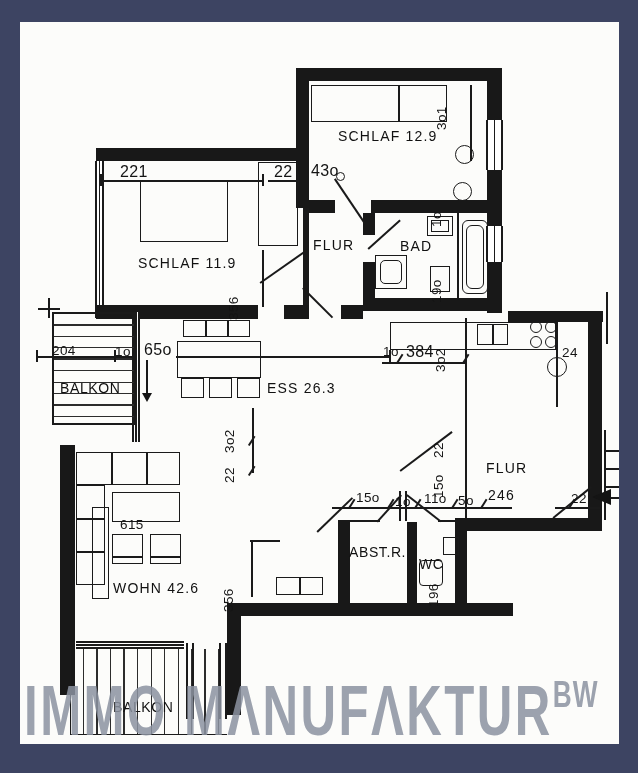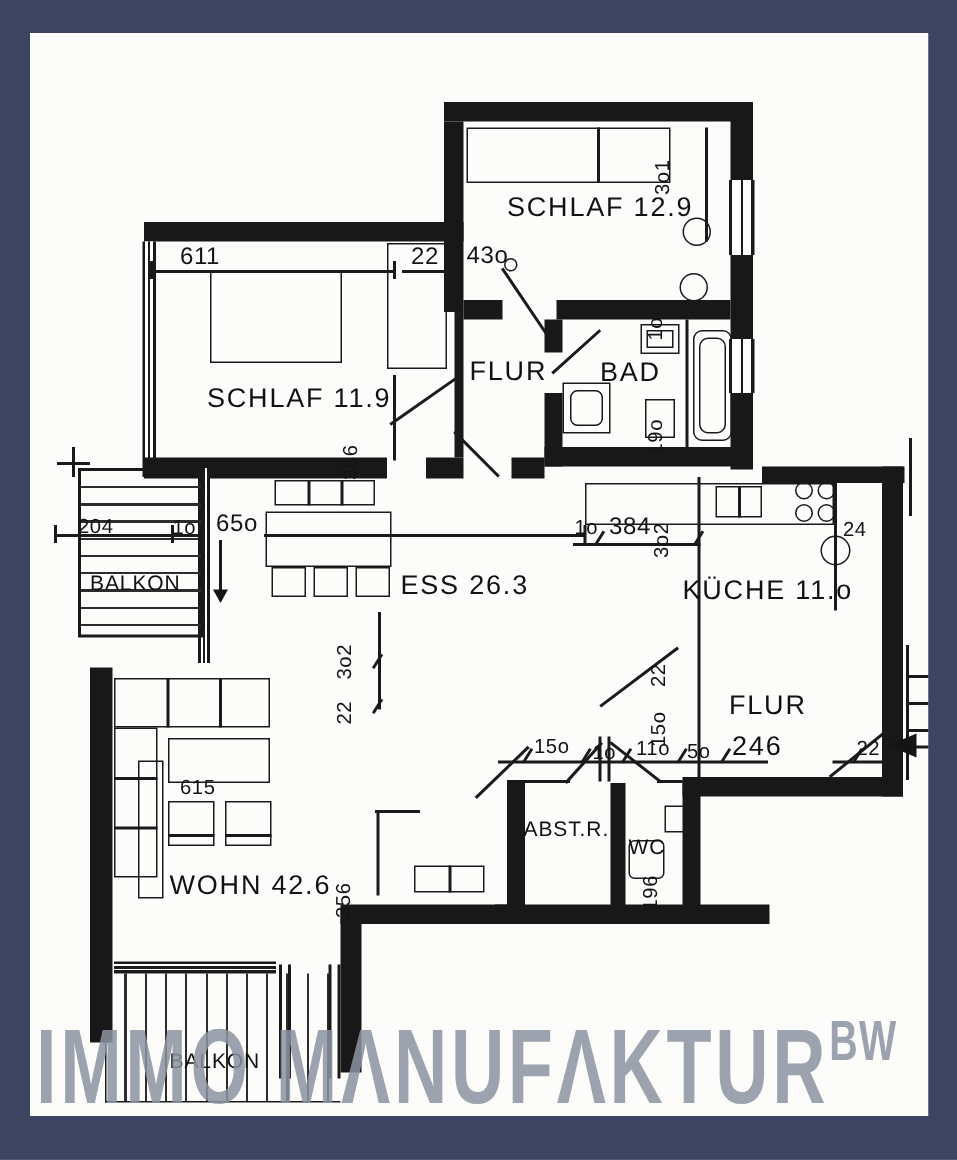--- a/index.html
+++ b/index.html
@@ -7,21 +7,21 @@
          font-family:"Liberation Sans",sans-serif;background:#3d4462;}
   .paper{position:absolute;left:20px;top:22px;width:599px;height:722px;background:#fcfcfa;}
   .plan{position:absolute;left:0;top:0;width:638px;height:773px;}
   .w{position:absolute;background:#181818;}
   .ln{position:absolute;background:#1a1a1a;}
   .rect{position:absolute;border:1.5px solid #1a1a1a;box-sizing:border-box;}
   .circ{position:absolute;border:1.5px solid #1a1a1a;border-radius:50%;box-sizing:border-box;}
   .diag{position:absolute;height:1.5px;background:#1a1a1a;transform-origin:0 50%;}
   .dim{position:absolute;font-size:13.5px;color:#141414;white-space:nowrap;letter-spacing:.4px;}
   .dim.big{font-size:16px;}
-  .room{position:absolute;font-size:18px;color:#111;white-space:nowrap;letter-spacing:1.2px;}
+  .room{position:absolute;font-size:14px;color:#111;white-space:nowrap;letter-spacing:1.2px;}
   .room.sm{font-size:14px;letter-spacing:.6px;}
   .rot{transform:rotate(-90deg);transform-origin:0 100%;}
   .tick{position:absolute;width:11px;height:1.5px;background:#1a1a1a;transform:rotate(-58deg);}
   .win-v{position:absolute;background:
      linear-gradient(90deg,#1a1a1a 0 2px,#fff 2px calc(50% - .7px),#1a1a1a calc(50% - .7px) calc(50% + .7px),
      #fff calc(50% + .7px) calc(100% - 2px),#1a1a1a calc(100% - 2px));}
   .win-h{position:absolute;background:
      linear-gradient(180deg,#1a1a1a 0 2px,#fff 2px calc(50% - .7px),#1a1a1a calc(50% - .7px) calc(50% + .7px),
      #fff calc(50% + .7px) calc(100% - 2px),#1a1a1a calc(100% - 2px));}
   .balc-l{position:absolute;border:2px solid #1a1a1a;box-sizing:border-box;
@@ -185,29 +185,28 @@
     <div class="rect" style="left:419px;top:560px;width:24px;height:26px;border-radius:4px"></div>
 
     <div class="arrow-left" style="left:592px;top:489px"></div>
 
     <span class="room" style="left:338px;top:128px">SCHLAF 12.9</span>
     <span class="room" style="left:138px;top:255px">SCHLAF 11.9</span>
     <span class="room" style="left:313px;top:237px">FLUR</span>
     <span class="room" style="left:400px;top:238px">BAD</span>
     <span class="room sm" style="left:60px;top:380px">BALKON</span>
     <span class="room" style="left:267px;top:380px">ESS 26.3</span>
-    <span class="room" style="left:455px;top:383px">KÜCHE 11.o</span>
     <span class="room" style="left:486px;top:460px">FLUR</span>
     <span class="room" style="left:488px;top:487px">246</span>
     <span class="room sm" style="left:349px;top:544px">ABST.R.</span>
     <span class="room sm" style="left:419px;top:556px">WC</span>
     <span class="room" style="left:113px;top:580px">WOHN 42.6</span>
     <span class="room sm" style="left:113px;top:699px">BALKON</span>
 
-    <span class="dim big" style="left:120px;top:163px">611</span>
+    <span class="dim big" style="left:120px;top:163px">221</span>
     <span class="dim big" style="left:274px;top:163px">22</span>
     <span class="dim big" style="left:311px;top:162px">43o</span>
     <span class="dim" style="left:52px;top:343px">204</span>
     <span class="dim" style="left:115px;top:344px">1o</span>
     <span class="dim big" style="left:144px;top:341px">65o</span>
     <span class="dim" style="left:383px;top:344px">1o</span>
     <span class="dim big" style="left:406px;top:343px">384</span>
     <span class="dim" style="left:562px;top:345px">24</span>
     <span class="dim" style="left:356px;top:490px">15o</span>
     <span class="dim" style="left:395px;top:494px">1o</span>

